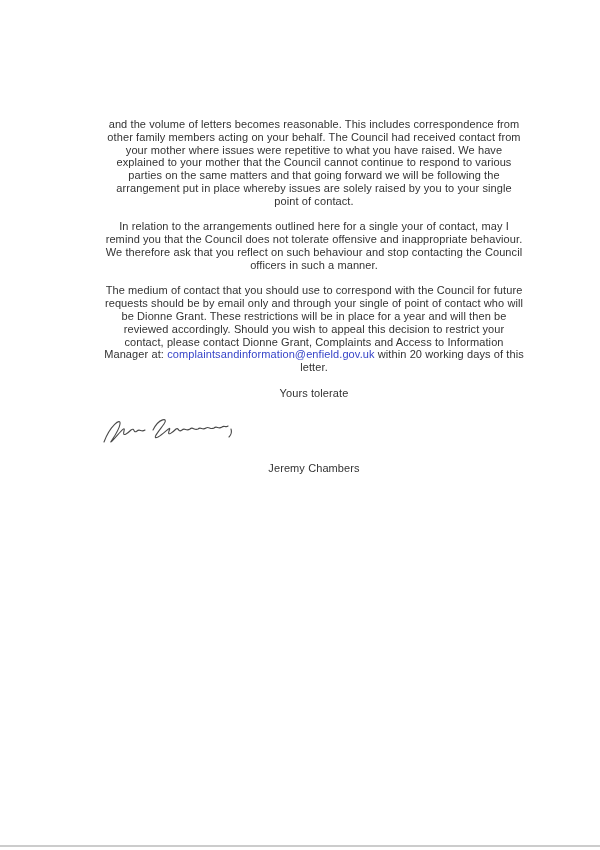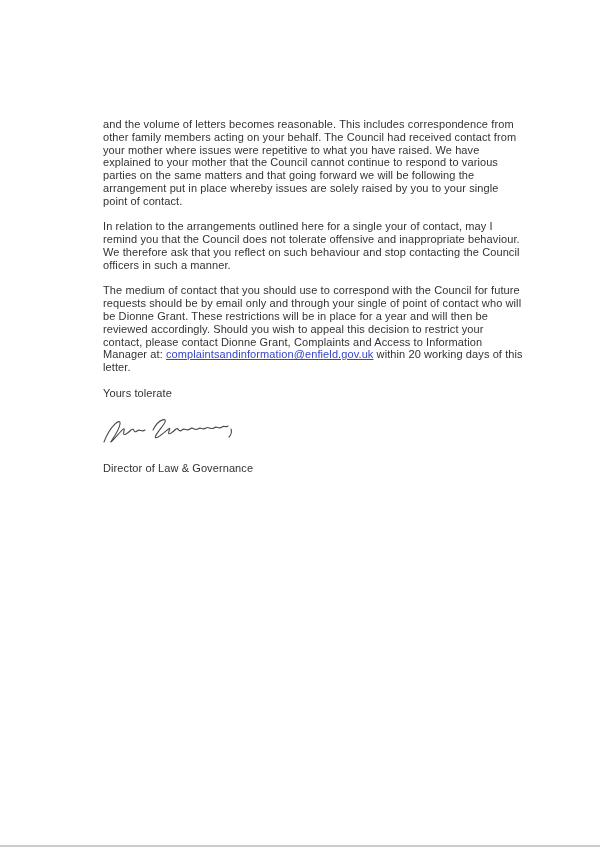--- a/index.html
+++ b/index.html
@@ -7,37 +7,37 @@
     padding: 0;
     background: #ffffff;
   }
   .page {
     position: relative;
     width: 600px;
     height: 850px;
     background: #ffffff;
     overflow: hidden;
     font-family: "Liberation Sans", "DejaVu Sans", sans-serif;
+    text-align: center;
   }
   .letter-body {
     position: absolute;
     left: 103px;
     top: 118px;
     width: 422px;
     font-size: 11px;
     line-height: 12.8px;
     color: #333333;
     letter-spacing: 0.1px;
   }
   .para {
     margin: 0 0 12.8px 0;
   }
   .email-link {
     color: #3644c8;
-    text-decoration: underline;
     cursor: pointer;
   }
   .closing {
     margin: 0 0 12.8px 0;
   }
   .signature-wrap {
     margin-top: 2px;
     height: 50px;
   }
   .sig-svg {
@@ -74,19 +74,19 @@
     <div class="signature-wrap">
       <svg class="sig-svg" width="150" height="40" viewBox="0 0 150 40" aria-hidden="true">
         <g fill="none" stroke="#4a4a4a" stroke-width="1.1" stroke-linecap="round" stroke-linejoin="round">
           <path d="M3 30 C 9 14, 20 5, 19 12 C 18 20, 6 34, 11 29 C 17 23, 25 12, 23 19 C 21 26, 27 21, 30 18 C 34 15, 32 22, 36 19 C 39 16, 40 21, 44 18"></path>
           <path d="M52 18 C 58 6, 68 5, 63 12 C 58 19, 50 28, 57 25 C 64 21, 71 12, 68 19 C 66 25, 72 20, 75 17 C 78 15, 77 21, 81 18 C 84 15, 85 20, 89 17 C 92 14, 93 19, 97 17 C 100 14, 101 19, 105 16 C 108 14, 109 18, 113 16 C 116 13, 117 18, 121 15 C 123 13, 125 16, 127 14"></path>
           <path d="M130 17 C 131 20, 130 23, 128 25"></path>
         </g>
       </svg>
     </div>
 
-    <p class="sig-title">Director of Law &amp; Governance</p>
+    <p class="sig-name">Jeremy Chambers</p>
 
   </div>
 
   <div class="page-bottom-edge"></div>
 
 </div>
 
 </body></html>

